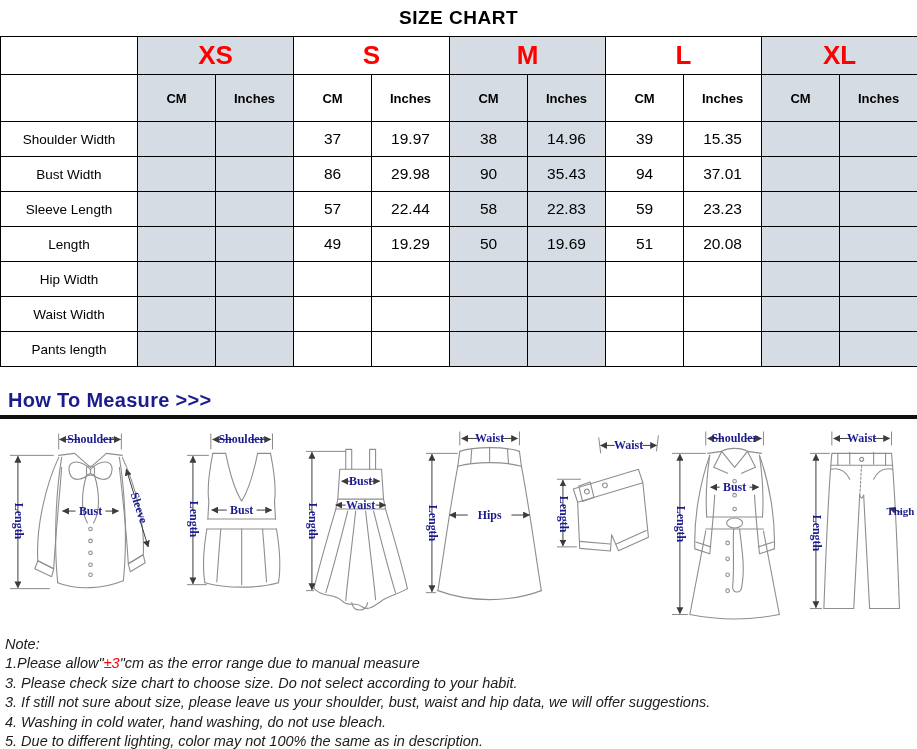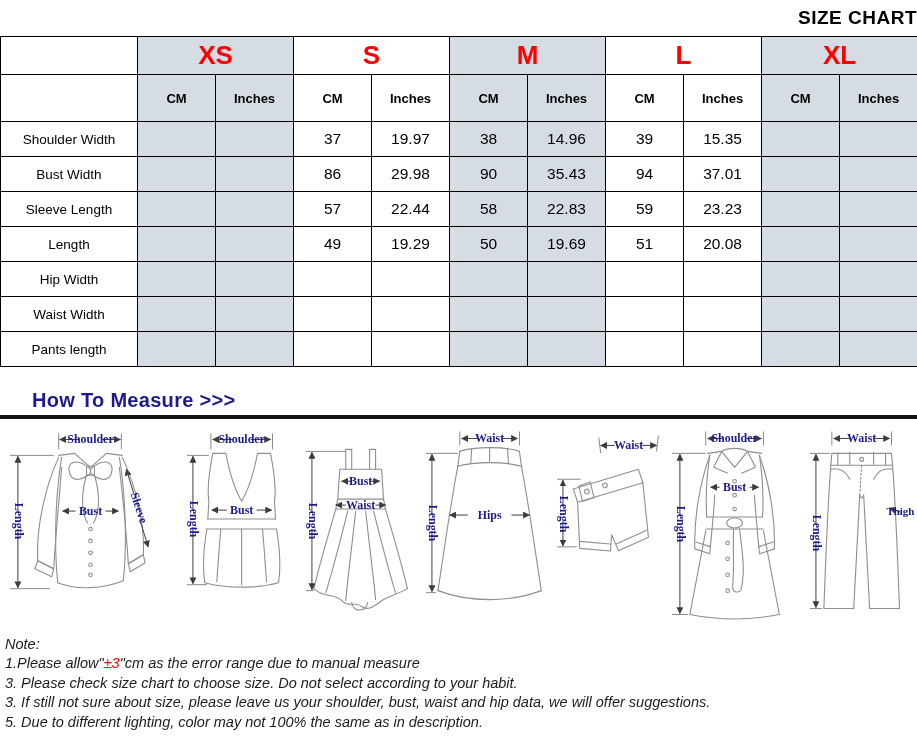--- a/index.html
+++ b/index.html
@@ -3,34 +3,34 @@
 <meta charset="utf-8">
 <style>
   :root { --red:#ff0000; --navy:#1b1b8e; --gray:#d6dce4; }
   * { box-sizing:border-box; }
   html,body { margin:0; padding:0; }
   body {
     width:917px; height:749px; background:#fff; overflow:hidden;
     font-family:"Liberation Sans", sans-serif; color:#000;
   }
   
-  .title { text-align:right; font-size:19px; font-weight:bold; padding-top:7px; height:36px; letter-spacing:.5px; }
+  .title { text-align:center; font-size:19px; font-weight:bold; padding-top:7px; height:36px; letter-spacing:.5px; }
   
   table.size-table { border-collapse:collapse; width:917px; table-layout:fixed; }
   .size-table th, .size-table td {
     border:1px solid #000; text-align:center; vertical-align:middle; padding:0; overflow:hidden;
   }
   .size-table .g { background:var(--gray); }
   .size-row th { height:38px; font-size:26px; font-weight:bold; color:var(--red); font-family:"Liberation Sans",sans-serif; }
   .size-row .corner { background:#fff; }
   .unit-row th { height:47px; font-size:13px; font-weight:bold; }
   .size-table tbody th { height:35px; font-size:13.5px; font-weight:normal; }
   .size-table tbody td { height:35px; font-size:15.5px; }
   
-  .measure-head { color:var(--navy); font-weight:bold; font-size:20px; padding:22px 0 3px 8px; letter-spacing:.3px;margin-left:24px; }
+  .measure-head { color:var(--navy); font-weight:bold; font-size:20px; padding:22px 0 3px 8px; letter-spacing:.3px; }
   .rule { border-top:4px solid #101010; }
   
   .diagrams { display:flex; justify-content:space-between; align-items:flex-start; padding:4px 2px 0 2px; height:204px;text-align:center; }
   .diagrams svg text { font-family:"Liberation Serif", serif; font-weight:bold; font-size:12px; fill:var(--navy); }
   .diagrams svg text.small { font-size:11px; }
   .diagrams g.o path, .diagrams g.o line, .diagrams g.o circle, .diagrams g.o rect, .diagrams g.o polyline {
     stroke:#8e8e8e; fill:none; stroke-width:1.1; stroke-linecap:round; stroke-linejoin:round;
   }
   line.m { stroke:#3c3c3c; stroke-width:1; }
   line.e, path.e { stroke:#6a6a6a; stroke-width:.8; fill:none; }
@@ -404,15 +404,16 @@
 
 </div>
 
 <div class="notes">
   <div>Note:</div>
   <div><span>1.Please allow"</span><span class="red">±3</span><span>"cm as the error range due to manual measure</span></div>
   <div>
 
   <div>3. Please check size chart to choose size. Do not select according to your habit.</div>
       <div>3. If still not sure about size, please leave us your shoulder, bust, waist and hip data, we will offer suggestions.</div>
+      <div>4. Washing in cold water, hand washing, do not use bleach.</div>
       <div>5. Due to different lighting, color may not 100% the same as in description.</div>
     </div>
 </div>
 
 </body></html>

